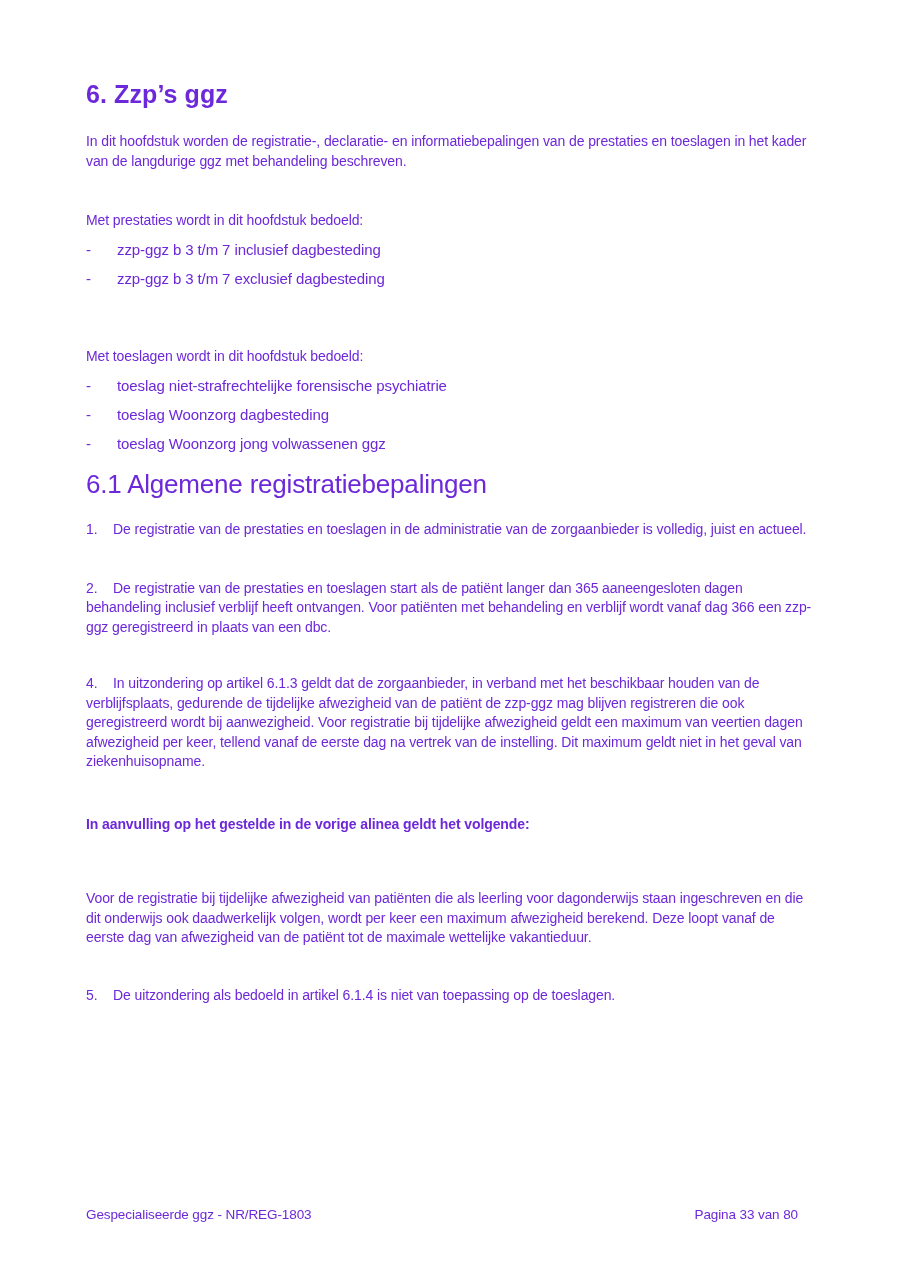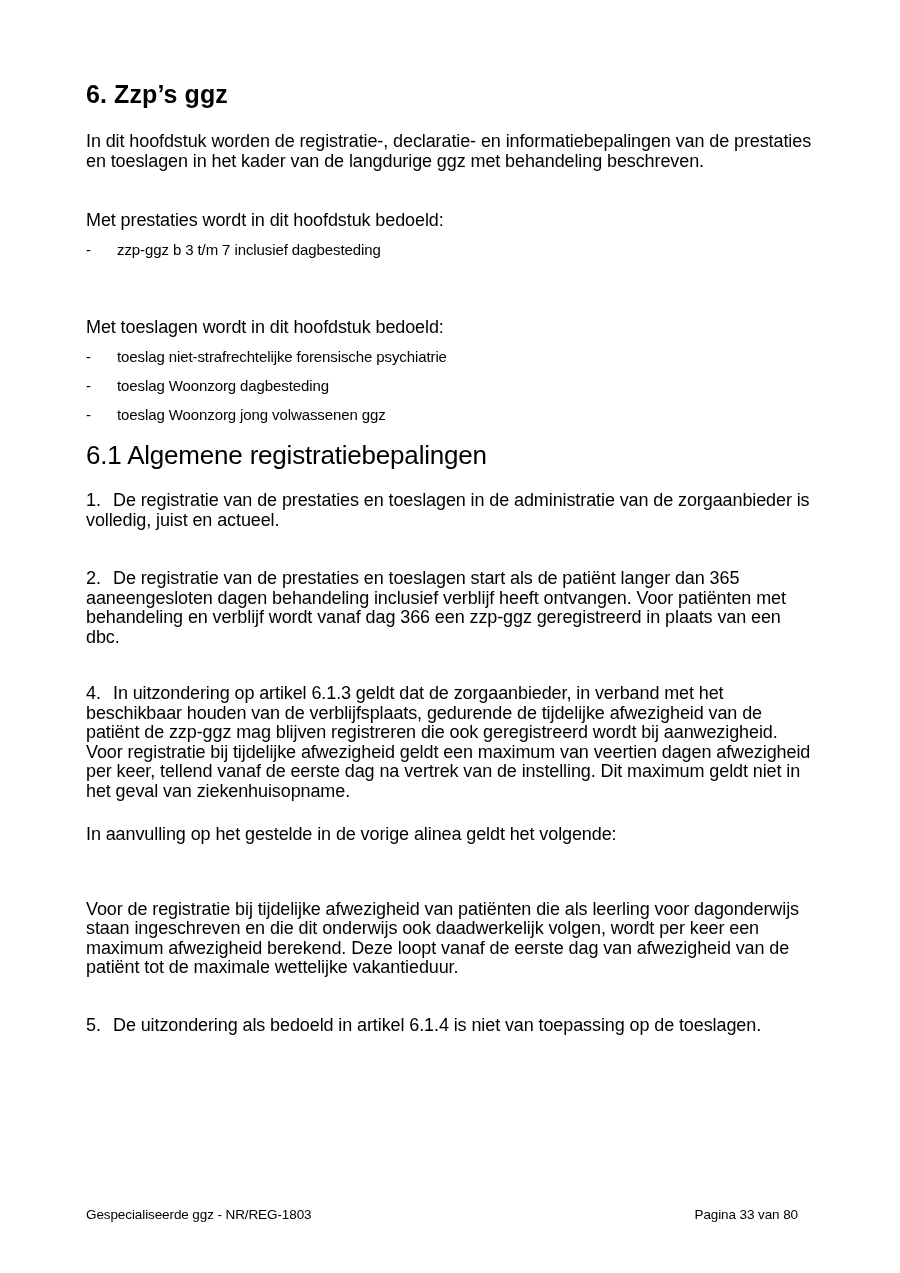--- a/index.html
+++ b/index.html
@@ -3,59 +3,59 @@
 <meta charset="utf-8">
 <style>
   * { box-sizing: border-box; }
   html, body { margin: 0; padding: 0; background: #ffffff; }
   .page {
     position: relative;
     width: 900px;
     height: 1273px;
     background: #ffffff;
     font-family: "Liberation Sans", "DejaVu Sans", sans-serif;
-    color: #000000;
+    color: #6d28d9;
     overflow: hidden;
   }
   .content { padding: 0 84px 0 86px; }
 
   .h1 {
     margin: 80px 0 0 0;
     font-size: 25px;
     line-height: 29px;
     font-weight: 700;
     letter-spacing: 0.1px;
   }
   .h2 {
     margin: 16px 0 0 0;
     font-size: 26px;
     line-height: 31px;
     font-weight: 400;
     letter-spacing: -0.2px;
   }
   .body {
     margin: 0;
-    font-size: 18px;
+    font-size: 14px;
     line-height: 19.5px;
     letter-spacing: -0.1px;
   }
   .intro         { margin-top: 23px; }
   .lead-first    { margin-top: 40px; }
   .lead          { margin-top: 59px; }
   .list          { margin-top: 9px; }
   .list-item     { font-size: 15px; line-height: 19.5px; letter-spacing: -0.1px; }
   .list-item + .list-item { margin-top: 9.5px; }
   .dash { display: inline-block; width: 31px; }
   .num  { display: inline-block; min-width: 27px; }
 
   .clause-1   { margin-top: 20px; }
   .clause-2   { margin-top: 39px; }
   .clause-3   { margin-top: 39px; }
   .clause-4   { margin-top: 37px; }
-  .note-intro { margin-top: 24px; }
+  .note-intro { margin-top: 43px; font-weight: bold; }
   .note-body  { margin-top: 55px; }
   .clause-5   { margin-top: 38px; }
 
   .footer {
     position: absolute;
     left: 86px;
     right: 102px;
     top: 1206px;
     display: flex;
     justify-content: space-between;
@@ -70,20 +70,21 @@
 <div class="page">
   <div class="content">
 
     <h1 class="h1">6. Zzp’s ggz</h1>
 
     <p class="body intro">In dit hoofdstuk worden de registratie-, declaratie- en informatiebepalingen van de prestaties en toeslagen in het kader van de langdurige ggz met behandeling beschreven.</p>
 
     <p class="body lead-first">Met prestaties wordt in dit hoofdstuk bedoeld:</p>
     <div class="list">
       <div class="list-item"><span class="dash">-</span><span>zzp-ggz b 3 t/m 7 inclusief dagbesteding</span></div>
+      <div class="list-item"><span class="dash">-</span><span>zzp-ggz b 3 t/m 7 exclusief dagbesteding</span></div>
     </div>
 
     <p class="body lead">Met toeslagen wordt in dit hoofdstuk bedoeld:</p>
     <div class="list">
       <div class="list-item"><span class="dash">-</span><span>toeslag niet-strafrechtelijke forensische psychiatrie</span></div>
       <div class="list-item"><span class="dash">-</span><span>toeslag Woonzorg dagbesteding</span></div>
       <div class="list-item"><span class="dash">-</span><span>toeslag Woonzorg jong volwassenen ggz</span></div>
     </div>
 
     <h2 class="h2">6.1 Algemene registratiebepalingen</h2>

